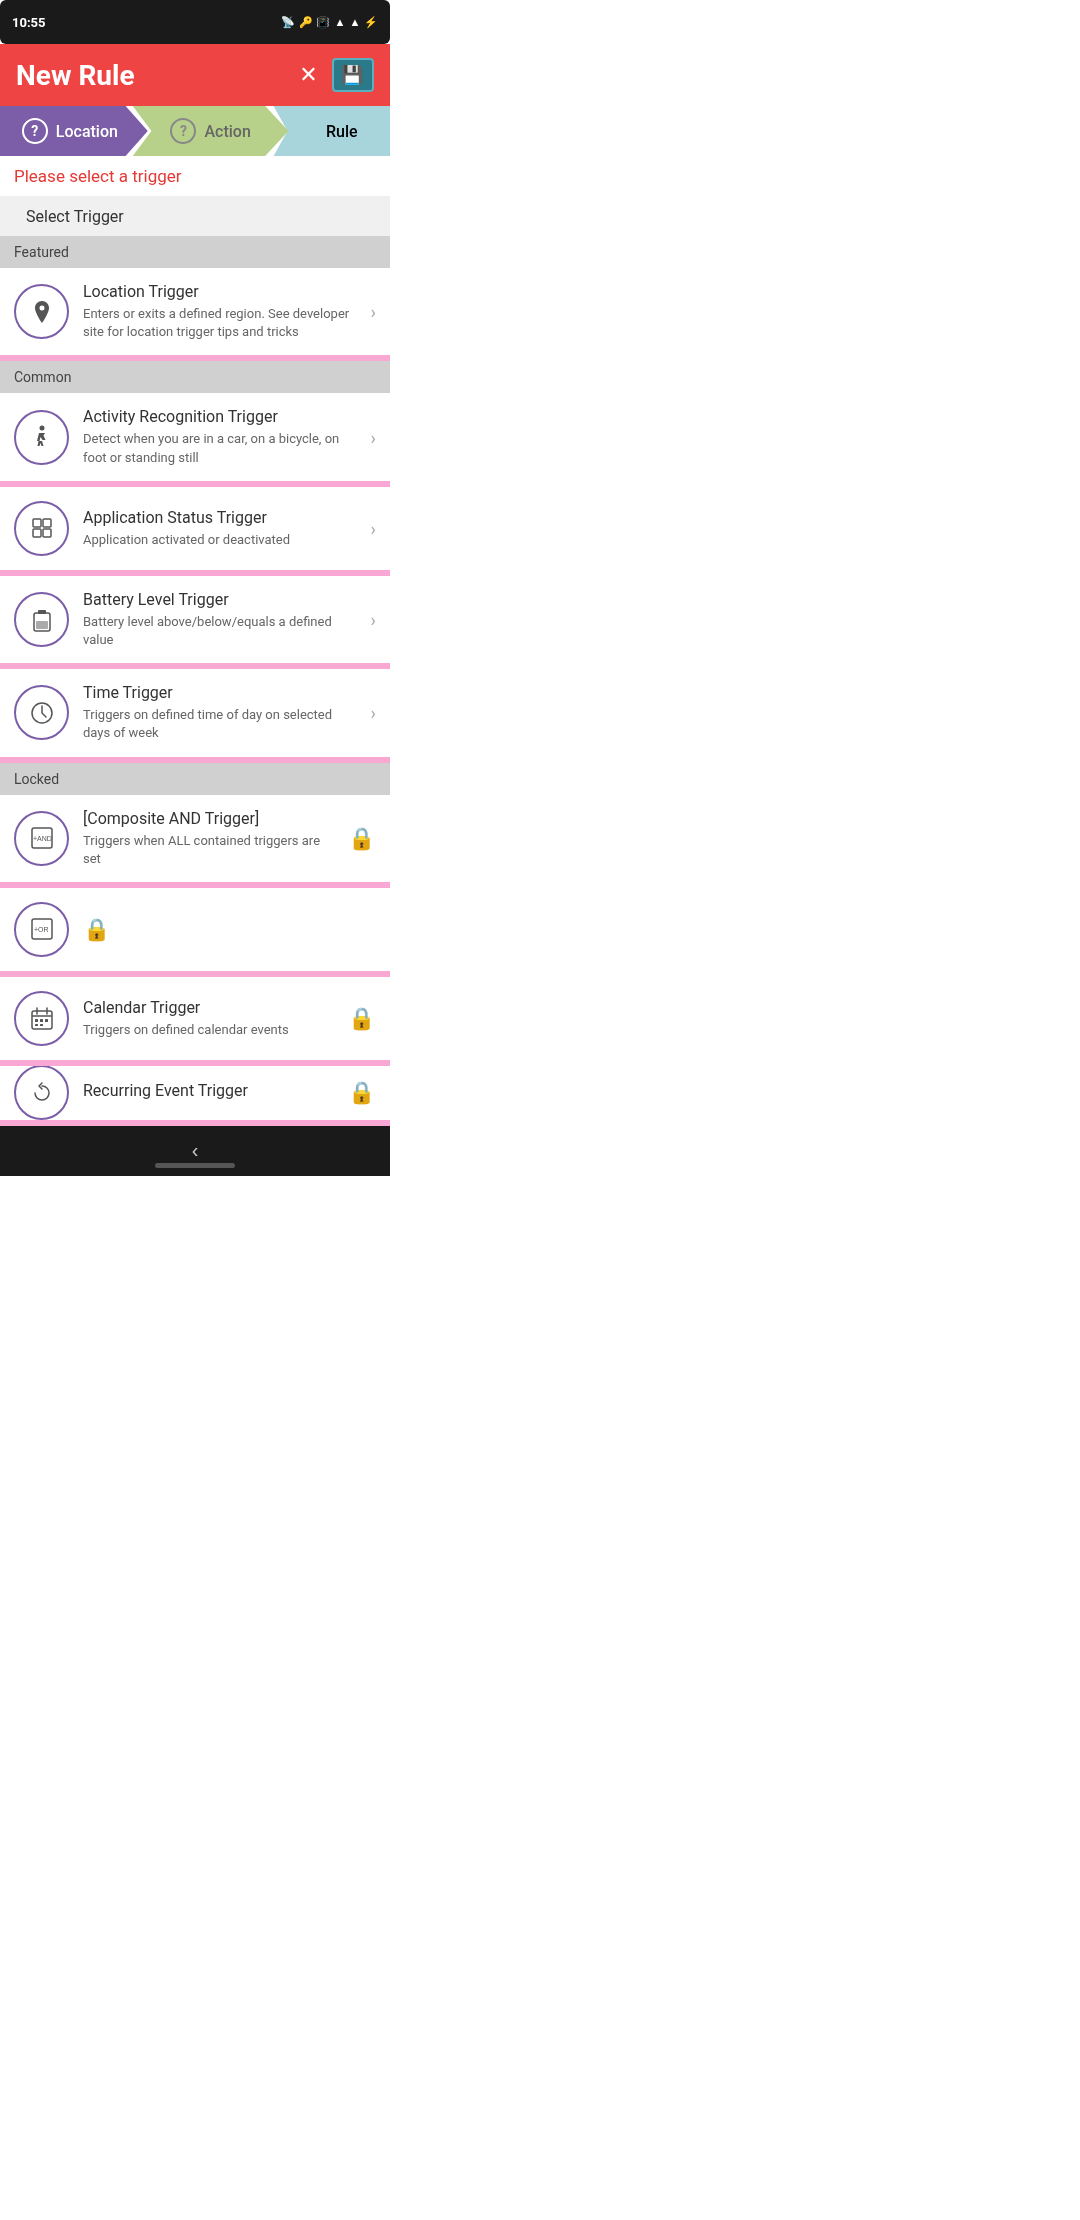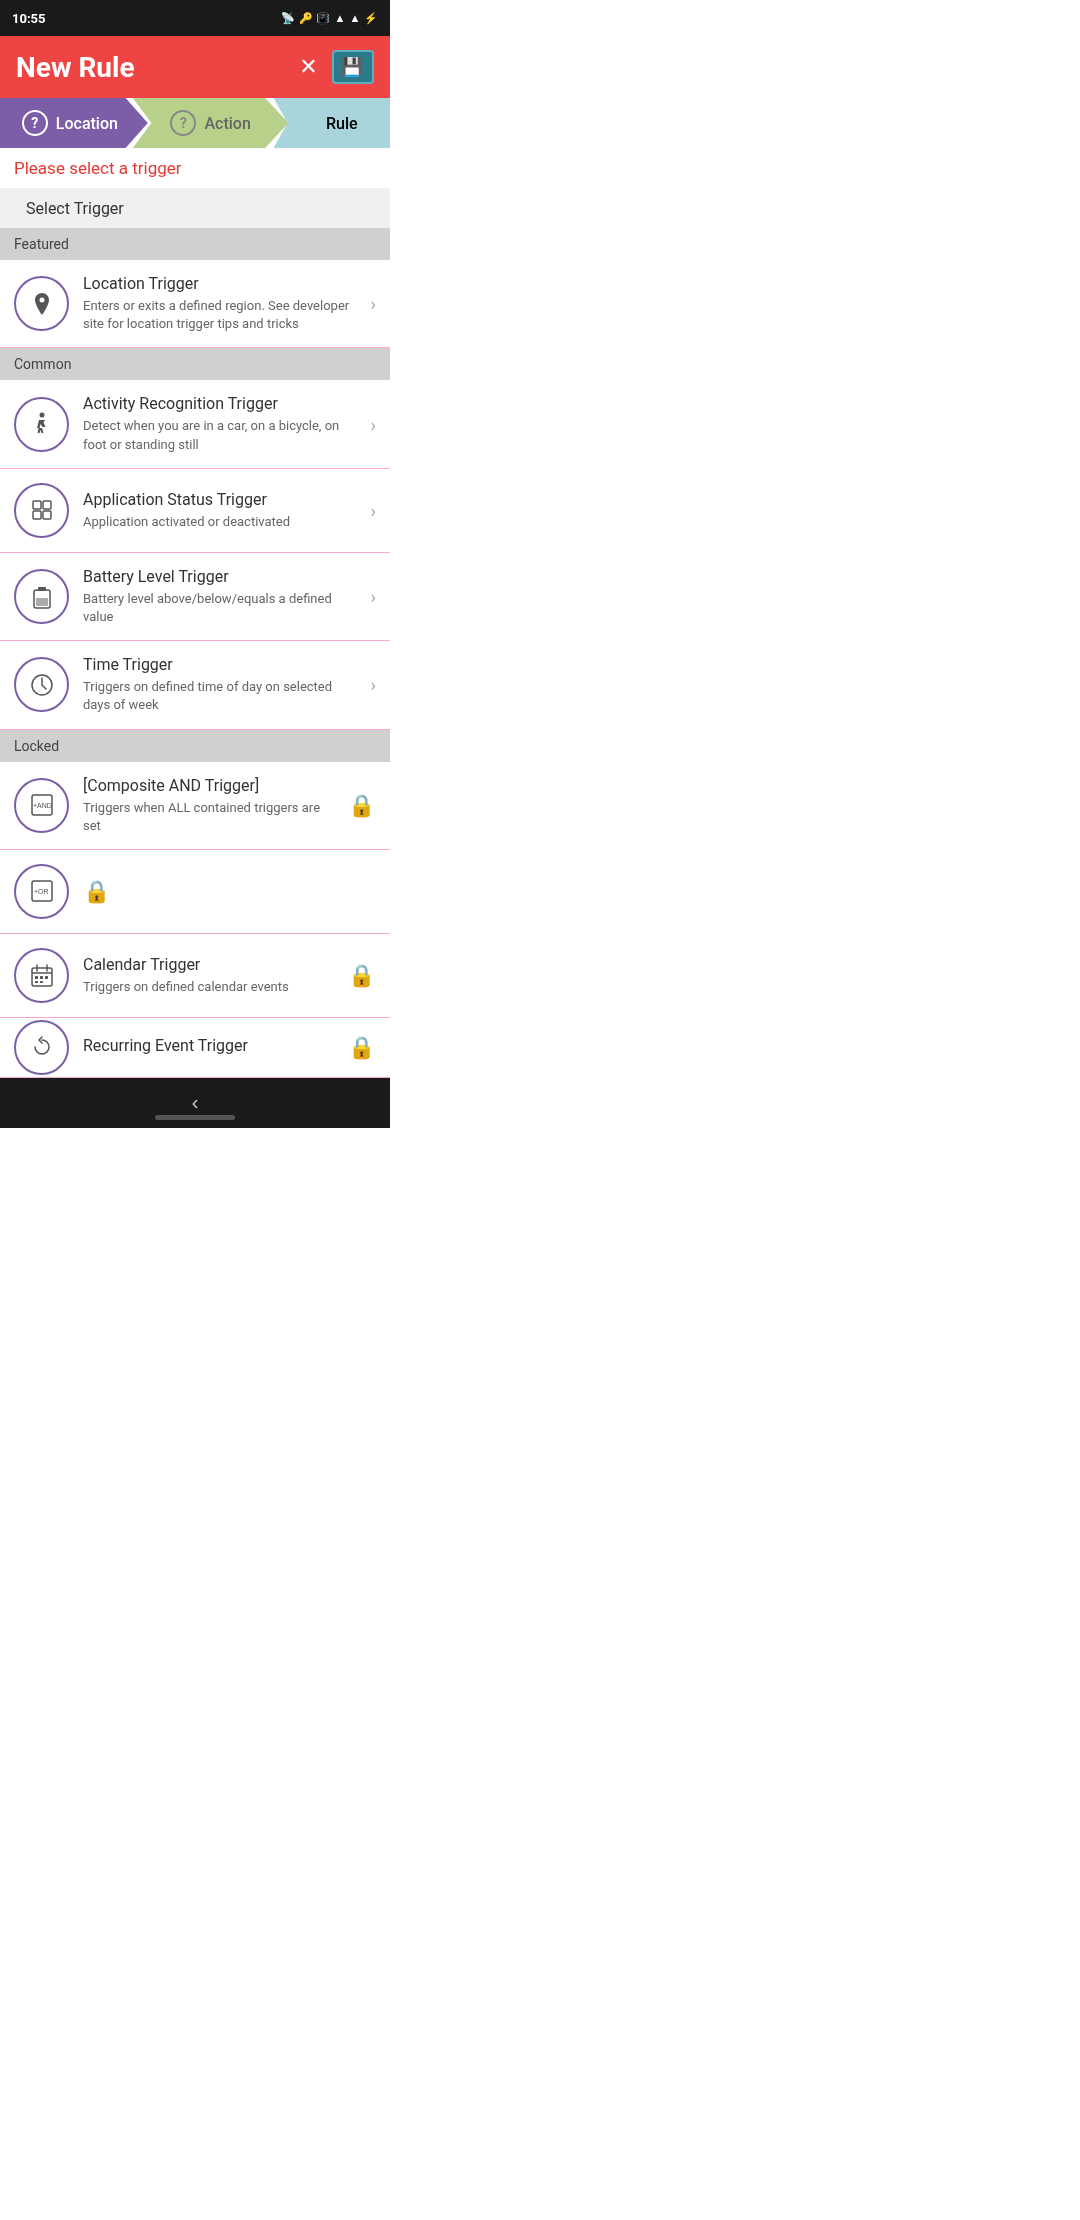--- a/index.html
+++ b/index.html
@@ -14,21 +14,22 @@
 
     
     .status-bar {
       background: #1a1a1a;
       color: #fff;
       display: flex;
       justify-content: space-between;
       align-items: center;
       padding: 6px 12px;
       font-size: 12px;
-      height: 36px;
+      height: 44px;
+      border-radius: 6px;
     }
     .status-left { font-weight: bold; font-size: 13px; }
     .status-icons { display: flex; align-items: center; gap: 4px; }
 
     
     .header {
       background: #ef4444;
       padding: 14px 16px;
       display: flex;
       justify-content: space-between;
@@ -143,21 +144,21 @@
       padding: 8px 14px;
       font-size: 14px;
       color: #444;
     }
 
     
     .trigger-item {
       display: flex;
       align-items: center;
       padding: 14px 14px;
-      border-bottom: 1px solid #f9a8d4;
+      border-bottom: 6px solid #f9a8d4;
       background: #fff;
       cursor: pointer;
       gap: 14px;
     }
 
     .trigger-icon-wrap {
       width: 55px;
       height: 55px;
       border-radius: 50%;
       border: 2.5px solid #7b5ea7;

